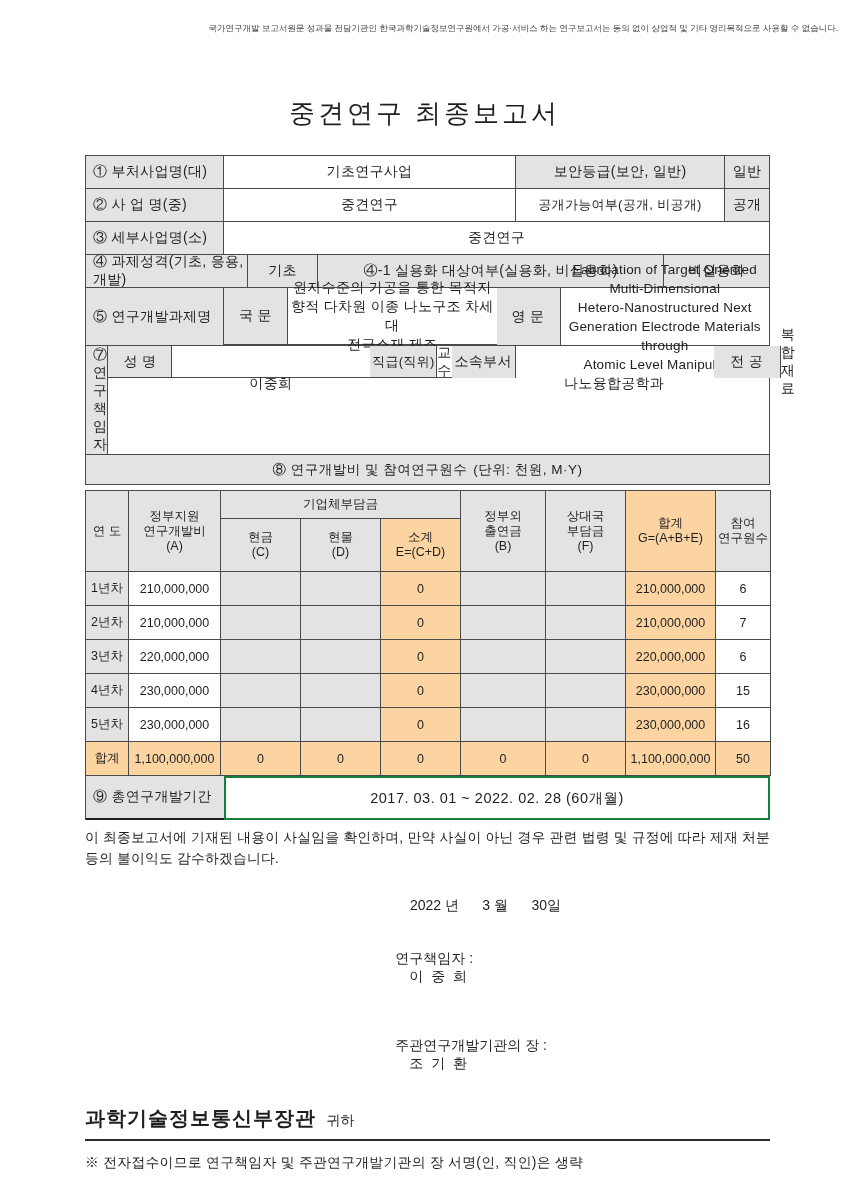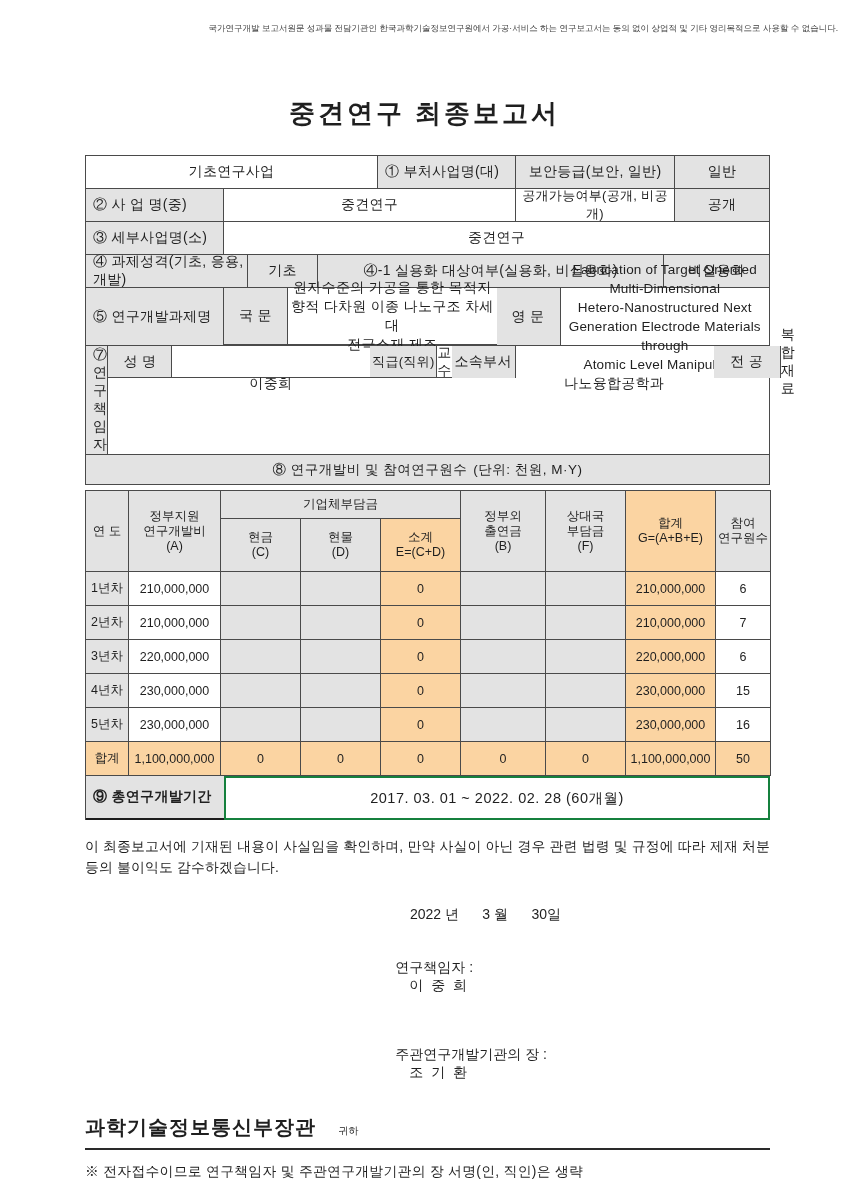--- a/index.html
+++ b/index.html
@@ -2,41 +2,41 @@
 <html><head>
 <meta charset="utf-8">
 <style>
   * { margin:0; padding:0; box-sizing:border-box; }
   body { background:#ffffff; font-family:"Liberation Sans", sans-serif; color:#1f1f1f; }
   .page { position:relative; width:849px; height:1200px; background:#ffffff; overflow:hidden; }
 
   .disclaimer { position:absolute; top:23px; right:11px; font-size:8.5px; color:#3c3c3c; letter-spacing:0px; }
 
   .title { position:absolute; top:96px; left:0; width:100%; text-align:center;
-           font-size:26px; font-weight:bold; letter-spacing:3px; }
+           font-size:26px; font-weight:normal; letter-spacing:3px; }
 
   .content { position:absolute; left:85px; top:155px; width:685px; }
 
   
   .info-table { border:1px solid #4a4a4a; }
   .irow { display:flex; border-bottom:1px solid #4a4a4a; }
   .irow:last-child { border-bottom:none; }
   .cell { border-right:1px solid #4a4a4a; display:flex; align-items:center; justify-content:center;
           font-size:14px; letter-spacing:0.3px; text-align:center; }
   .cell:last-child { border-right:none; }
   .lab { justify-content:flex-start; padding-left:7px; text-align:left; }
   .g { background:#e3e3e3; }
   .w { background:#ffffff; }
   .o { background:#fbd4a2; }
 
   .h33 { height:33px; }
   .h30 { height:30px; }
   .w138 { width:138px; }
   .w292 { width:292px; }
-  .w173 { width:159px; }
+  .w173 { width:209px; }
   .w162 { width:162px; }
   .w70  { width:70px; }
   .w346 { width:346px; }
   .w64  { width:64px; }
   .w198 { width:198px;margin-top:38px; }
   .w67  { width:67px; }
   .fx1 { flex:1; }
 
   .subcol { flex:1; display:flex; flex-direction:row; }
   .subrow { display:flex; border-bottom:1px solid #4a4a4a; flex:1; }
@@ -62,53 +62,53 @@
   tr.hdr1 { height:28px; }
   tr.hdr2 { height:53px; }
   tr.drow { height:34px; }
   td.num { text-align:right; padding-right:5px; font-size:12px; }
   td.yr { background:#e3e3e3; }
   tr.total td { background:#fbd4a2; }
 
   
   .row9 { display:flex; height:44px; border-left:1px solid #4a4a4a; }
   .row9-label { width:138px; background:#e3e3e3; border-bottom:2px solid #1d1d1d;
-                display:flex; align-items:center; padding-left:7px; font-size:14px; letter-spacing:0.3px;font-weight:bold; }
+                display:flex; align-items:center; padding-left:7px; font-size:14px; letter-spacing:0.3px; }
   .row9-value { flex:1; border:2px solid #15803d; display:flex; align-items:center; justify-content:center;
                 font-size:14.5px; letter-spacing:0.5px; background:#ffffff; }
 
   
-  .statement { margin-top:16px; font-size:13.8px; line-height:21px; text-align:justify;
+  .statement { margin-top:7px; font-size:13.8px; line-height:21px; text-align:justify;
                word-break:keep-all; letter-spacing:0.2px; }
   .sig-date { margin-top:28px; margin-left:325px; font-size:14px; white-space:pre; }
   .sig-line { margin-top:19px; margin-left:287px; font-size:14px; white-space:pre; }
   .sig-line .nm { margin-left:14px; letter-spacing:2px; }
 
   
   .recipient { margin-top:16px; padding-bottom:7px; border-bottom:2px solid #2a2a2a; }
   .recipient .big { font-size:20px; font-weight:bold; letter-spacing:1px; }
-  .recipient .hon { font-size:10px; margin-left:18px; }
+  .recipient .hon { font-size:14px; margin-left:6px; }
   .note { margin-top:13px; font-size:13.8px; letter-spacing:0.3px; }
 </style>
 </head>
 <body>
 
 <div class="page">
 
   <div class="disclaimer">국가연구개발 보고서원문 성과물 전담기관인 한국과학기술정보연구원에서 가공·서비스 하는 연구보고서는 동의 없이 상업적 및 기타 영리목적으로 사용할 수 없습니다.</div>
 
   <div class="title">중견연구 최종보고서</div>
 
   <div class="content">
 
     <div class="info-table">
 
       <div class="irow h33">
+        <div class="cell lab g w138">① 부처사업명(대)</div>
         <div class="cell w w292">기초연구사업</div>
-        <div class="cell lab g w138">① 부처사업명(대)</div>
         <div class="cell g w173">보안등급(보안, 일반)</div>
         <div class="cell g fx1">일반</div>
       </div>
 
       <div class="irow h33">
         <div class="cell lab g w138">② 사  업  명(중)</div>
         <div class="cell w w292">중견연구</div>
         <div class="cell w w173 f13">공개가능여부(공개, 비공개)</div>
         <div class="cell g fx1">공개</div>
       </div>

